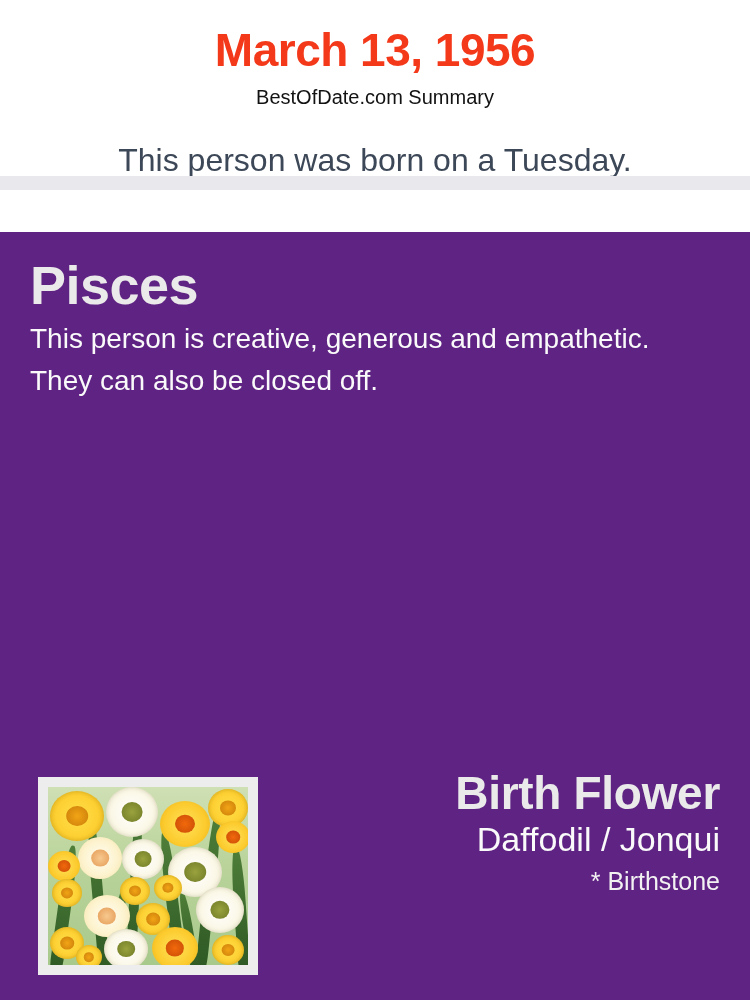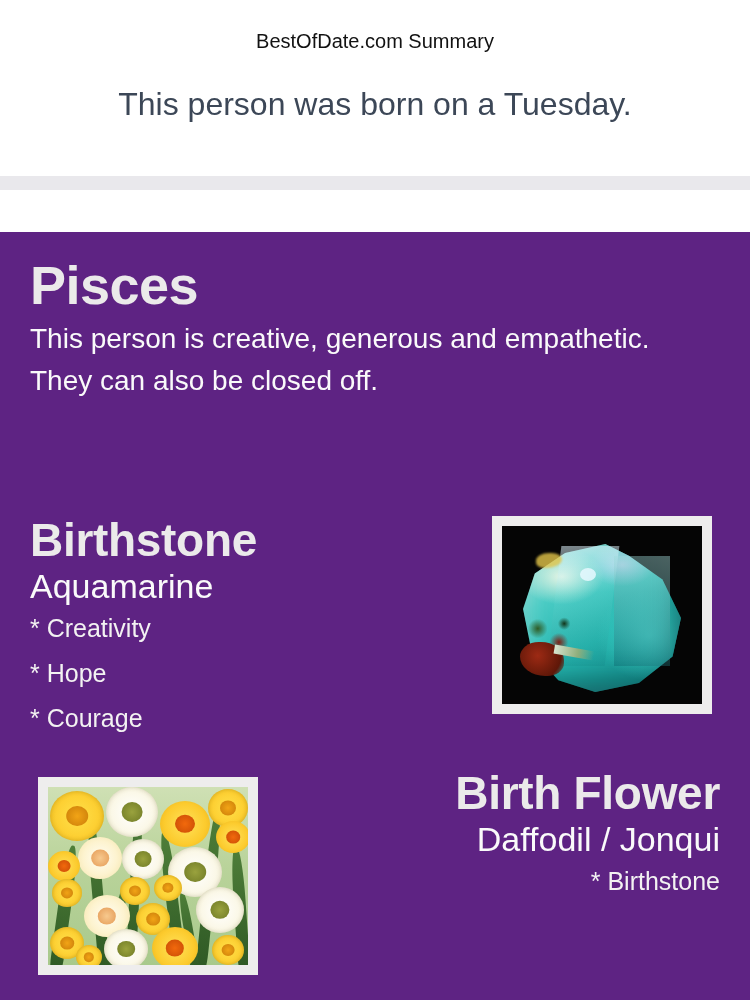--- a/index.html
+++ b/index.html
@@ -308,54 +308,33 @@
     background: radial-gradient(circle at 50% 50%, #fffdf2 0%, #fdf3cf 55%, #f2e2a6 100%);
   }
   .fl-cream::before { background: radial-gradient(circle, #f7c98e 0%, #e49a55 100%); }
 </style>
 </head>
 <body>
 
 <div class="page">
 
   <div class="header">
+    <div class="header-date">March 13, 1956</div>
     <div class="header-site">BestOfDate.com Summary</div>
     <div class="header-weekday">This person was born on a Tuesday.</div>
   </div>
   <div class="header-divider"></div>
 
   <div class="body-purple">
 
     <div class="zodiac">
       <div class="zodiac-name">Pisces</div>
       <div class="zodiac-desc">This person is creative, generous and empathetic. They can also be closed off.</div>
     </div>
 
-    <div class="stone-row">
-      <div class="stone-text">
-        <div class="section-title">Birthstone</div>
-        <div class="section-sub">Aquamarine</div>
-        <div class="bullet">* Creativity</div>
-        <div class="bullet">* Hope</div>
-        <div class="bullet">* Courage</div>
-      </div>
-
-      <div class="frame frame-stone">
-        <div class="photo photo-stone">
-          <div class="crystal"></div>
-          <div class="crystal-facet-a"></div>
-          <div class="crystal-facet-b"></div>
-          <div class="crystal-yellow"></div>
-          <div class="crystal-glint"></div>
-          <div class="crystal-inclusion"></div>
-          <div class="crystal-red"></div>
-          <div class="crystal-spike"></div>
-        </div>
-      </div>
-    </div>
 
     <div class="flower-row">
       <div class="frame frame-flower">
         <div class="photo photo-flower">
 
           <div class="leaf" style="left:10px;  top:58px;  width:13px; height:124px; transform:rotate(8deg);"></div>
           <div class="leaf" style="left:44px;  top:30px;  width:11px; height:150px; transform:rotate(-5deg);"></div>
           <div class="leaf" style="left:82px;  top:16px;  width:10px; height:162px; transform:rotate(3deg);"></div>
           <div class="leaf" style="left:118px; top:44px;  width:12px; height:136px; transform:rotate(-7deg);"></div>
           <div class="leaf" style="left:156px; top:22px;  width:11px; height:158px; transform:rotate(6deg);"></div>

